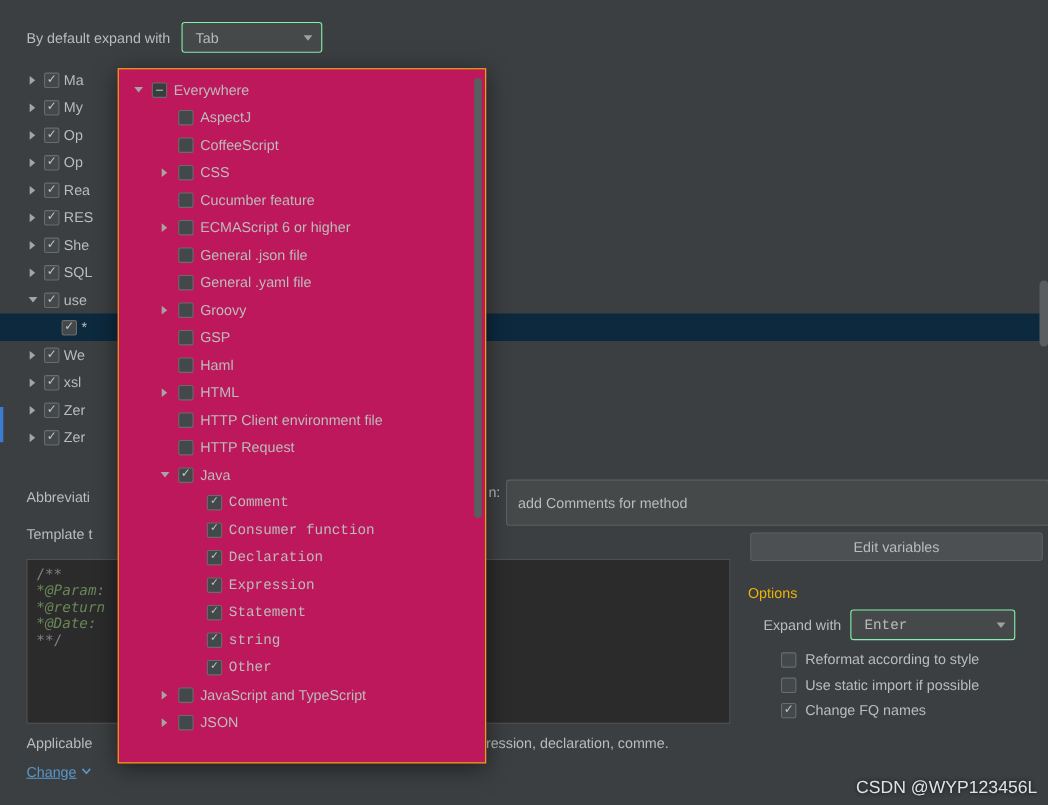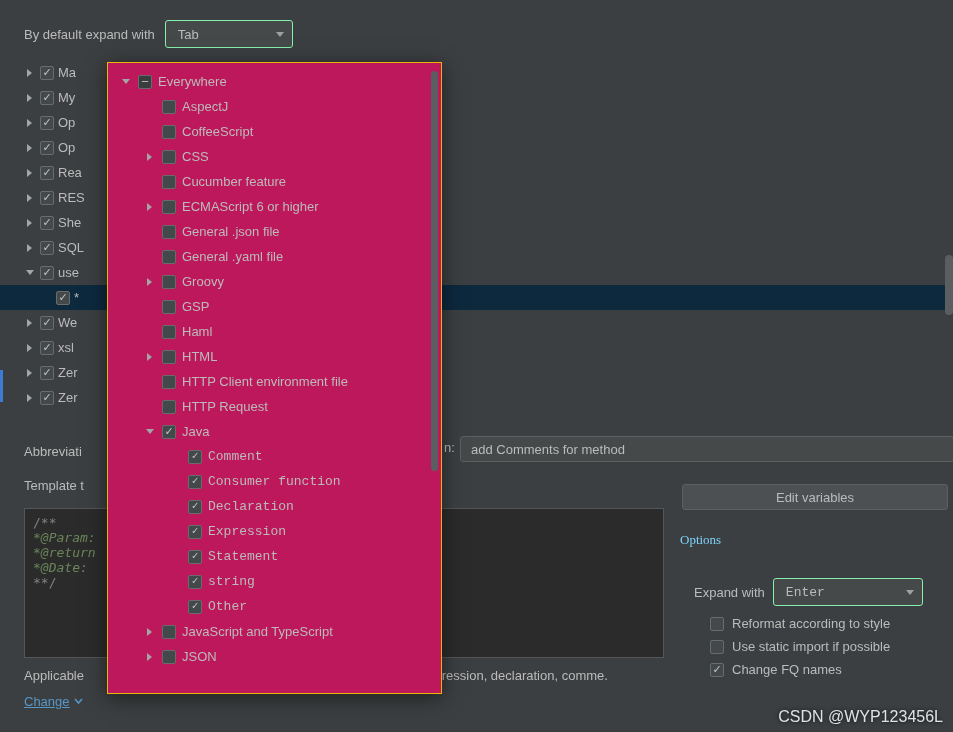--- a/index.html
+++ b/index.html
@@ -114,41 +114,41 @@
   position:absolute; right:3px; top:8px; width:7px; height:400px;
   background:#5b5e60; border-radius:4px;
 }
 
 .form-area {
   position:absolute; left:0; top:436px; width:953px; padding:0 0 0 24px;
 }
 .form-row { display:flex; align-items:center; height:30px; margin-bottom:12px; gap:8px;}
 .input-box{
   background:#45494a; border:1px solid #5e6060; border-radius:3px;
-  height:26px; padding:0 10px; display:flex; align-items:center; color:#bbb;
+  height:42px; padding:0 10px; display:flex; align-items:center; color:#bbb;
 }
 .desc-input { position:absolute; left:460px; top:0; width:494px; }
 .edit-vars-btn{
   position:absolute; left:682px; top:48px; width:266px; height:26px;
   background:#4c5052; border:1px solid #5e6060; border-radius:3px;
   display:flex; align-items:center; justify-content:center;
 }
 .code-box{
   position:absolute; left:24px; top:508px; width:640px; height:150px;
   background:#2b2b2b; border:1px solid #555;
   padding:6px 8px; font-family:Consolas,monospace; font-size:13px;
   color:#629755;
 }
 .code-box .c1{color:#808080;}
 .code-box .c2{color:#6a8759; font-style:italic;}
 
 .options-pane{
   position:absolute; left:680px; top:532px; width:270px;
 }
-.options-pane .section-title{ color:#7dd3fc; margin-bottom:30px;font-family:Liberation Serif, serif;}
+.options-pane .section-title{ color:#eab308; margin-bottom:7px;}
 .opt-row{ display:flex; align-items:center; gap:8px; margin-bottom:8px; padding-left:30px;}
 .expand-row{ display:flex; align-items:center; gap:8px; padding-left:14px; margin-bottom:10px;}
 
 .applicable-row{
   position:absolute; left:24px; top:668px; width:640px;
   display:flex; align-items:center; gap:4px; white-space:nowrap; overflow:hidden;
 }
 .change-link{
   position:absolute; left:24px; top:694px; color:#5896c6; display:flex; align-items:center; gap:4px;text-decoration:underline;
 }

